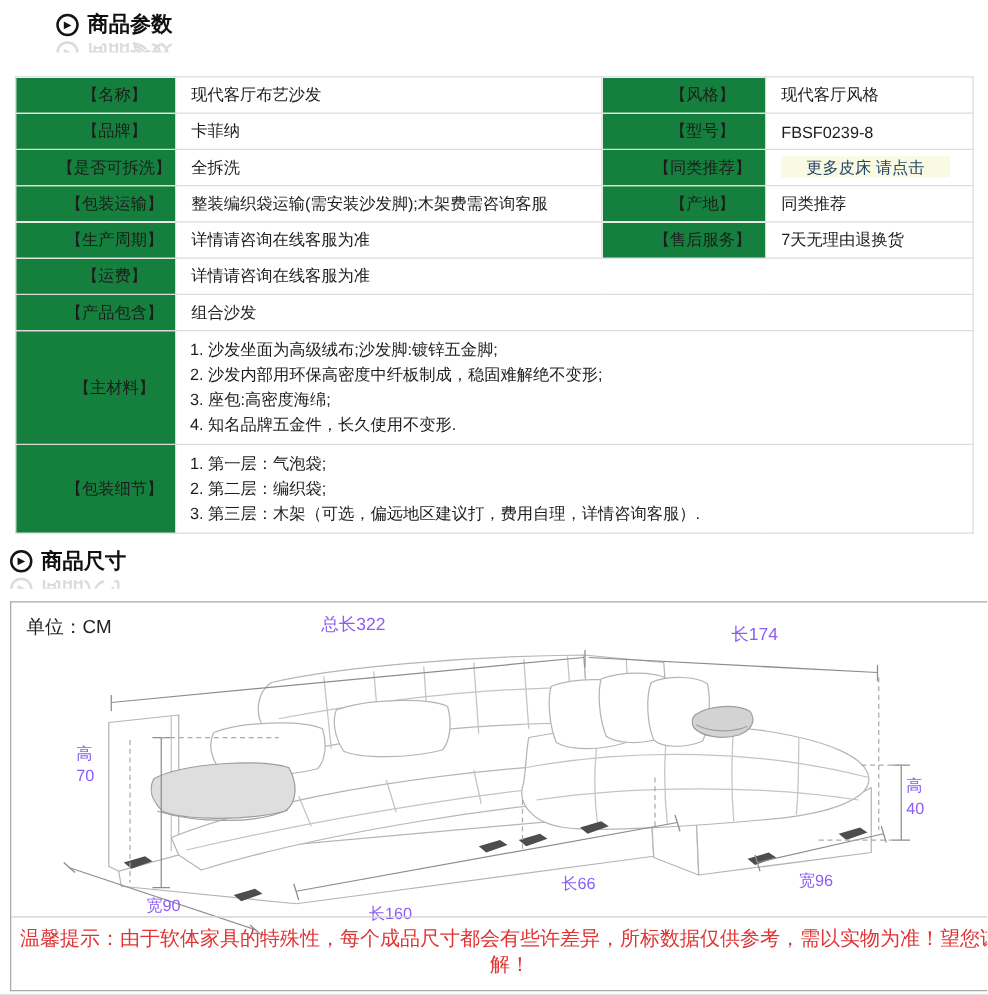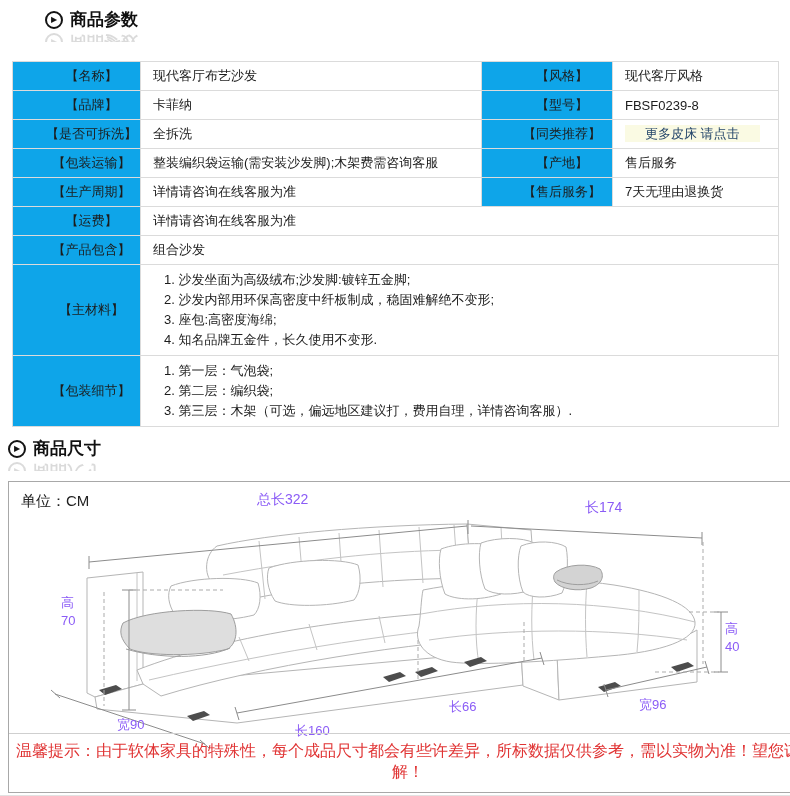--- a/index.html
+++ b/index.html
@@ -16,25 +16,25 @@
                   font-weight:bold;font-size:17px;color:#101010;}
   .hdr1{margin:8px 0 0 45px;}
   .hdr1r{margin-left:45px;}
   .hdr2{margin:10px 0 0 8px;}
   .hdr2r{margin-left:8px;}
 
   
   table.params{border-collapse:collapse;table-layout:fixed;width:766px;margin:19px 0 0 12px;
                font-size:13px;color:#1c1c1c;}
   table.params td{border:1px solid #dbdbdb;overflow:hidden;white-space:nowrap;}
-  td.lbl{background:#0ea5e9;text-align:center;padding-left:31px;}
+  td.lbl{background:#15803d;text-align:center;padding-left:31px;}
   td.val{padding:2px 8px 2px 12px;background:#fff;}
   tr.row1{height:29px;}
   tr.tall td{vertical-align:middle;}
-  td.multi{padding:5px 8px 5px 23px;margin-top:35px;}
+  td.multi{padding:5px 8px 5px 11px;margin-top:35px;}
   td.multi div{line-height:20px;}
   .link{color:#26476b;background:#fafae3;padding:1px 20px;cursor:pointer;}
 
   
   .diagram-box{position:relative;width:772px;height:310px;border:1px solid #a8a8a8;
                margin:10px 0 0 8px;background:#fff;padding-left:26px;}
   .diagram-box svg{position:absolute;left:0;top:0;}
   .dlabel{position:absolute;color:#8b5cf6;font-size:13px;white-space:pre-line;
           text-align:left;line-height:1.35;}
   .dlabel.big{font-size:14px;}
@@ -84,21 +84,21 @@
       <td class="val">全拆洗</td>
       <td class="lbl">【同类推荐】</td>
       <td class="val">
         <span class="link">更多皮床 请点击</span>
       </td>
     </tr>
     <tr class="row1">
       <td class="lbl">【包装运输】</td>
       <td class="val">整装编织袋运输(需安装沙发脚);木架费需咨询客服</td>
       <td class="lbl">【产地】</td>
-      <td class="val">售后服务</td>
+      <td class="val">同类推荐</td>
     </tr>
     <tr class="row1">
       <td class="lbl">【生产周期】</td>
       <td class="val">详情请咨询在线客服为准</td>
       <td class="lbl">【售后服务】</td>
       <td class="val">7天无理由退换货</td>
     </tr>
     <tr class="row1">
       <td class="lbl">【运费】</td>
       <td class="val" colspan="3">详情请咨询在线客服为准</td>

